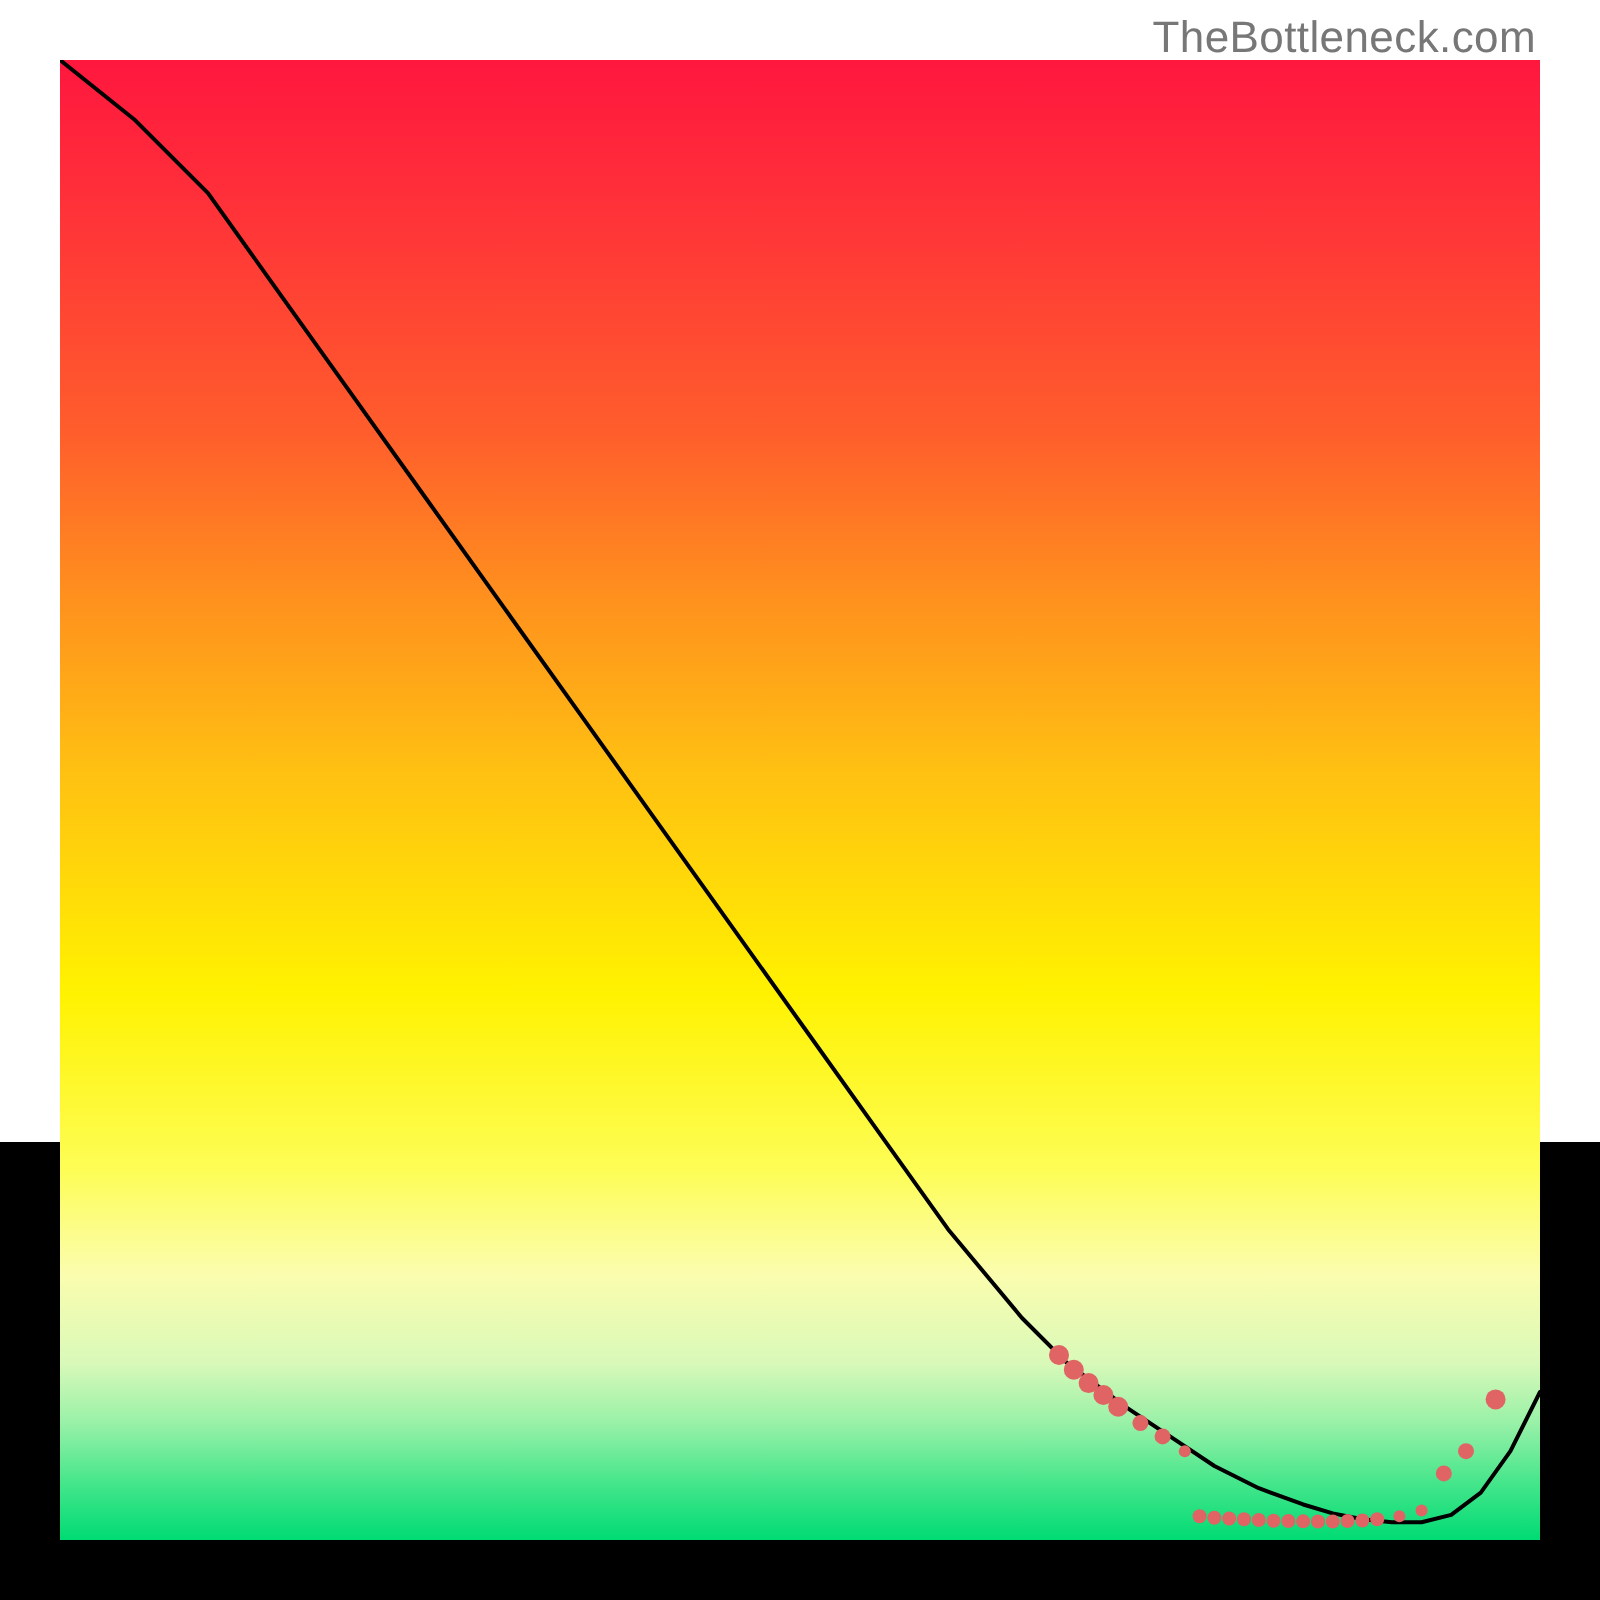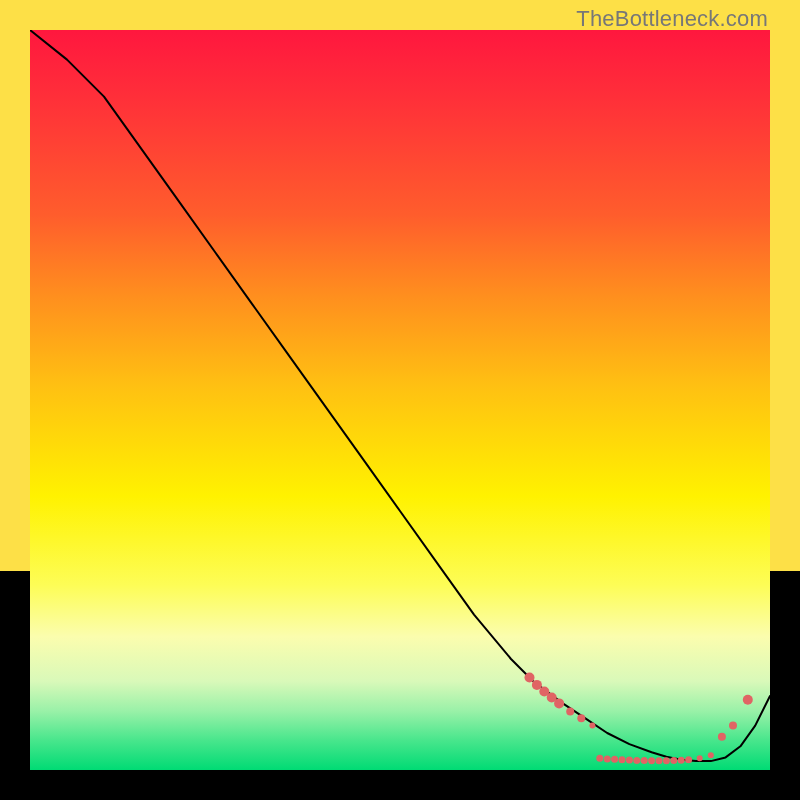--- a/index.html
+++ b/index.html
@@ -8,21 +8,21 @@
     width: 800px;
     height: 800px;
     background: #000;
     overflow: hidden;
     font-family: Arial, Helvetica, sans-serif;
   }
   .container {
     position: relative;
     width: 800px;
     height: 571px;
-    background: #fde047;
+    background: #ffffff;
   }
   .plot-area {
     position: absolute;
     left: 30px;
     top: 30px;
     width: 740px;
     height: 740px;
     background: linear-gradient(
       to bottom,
       #ff173e 0%,

